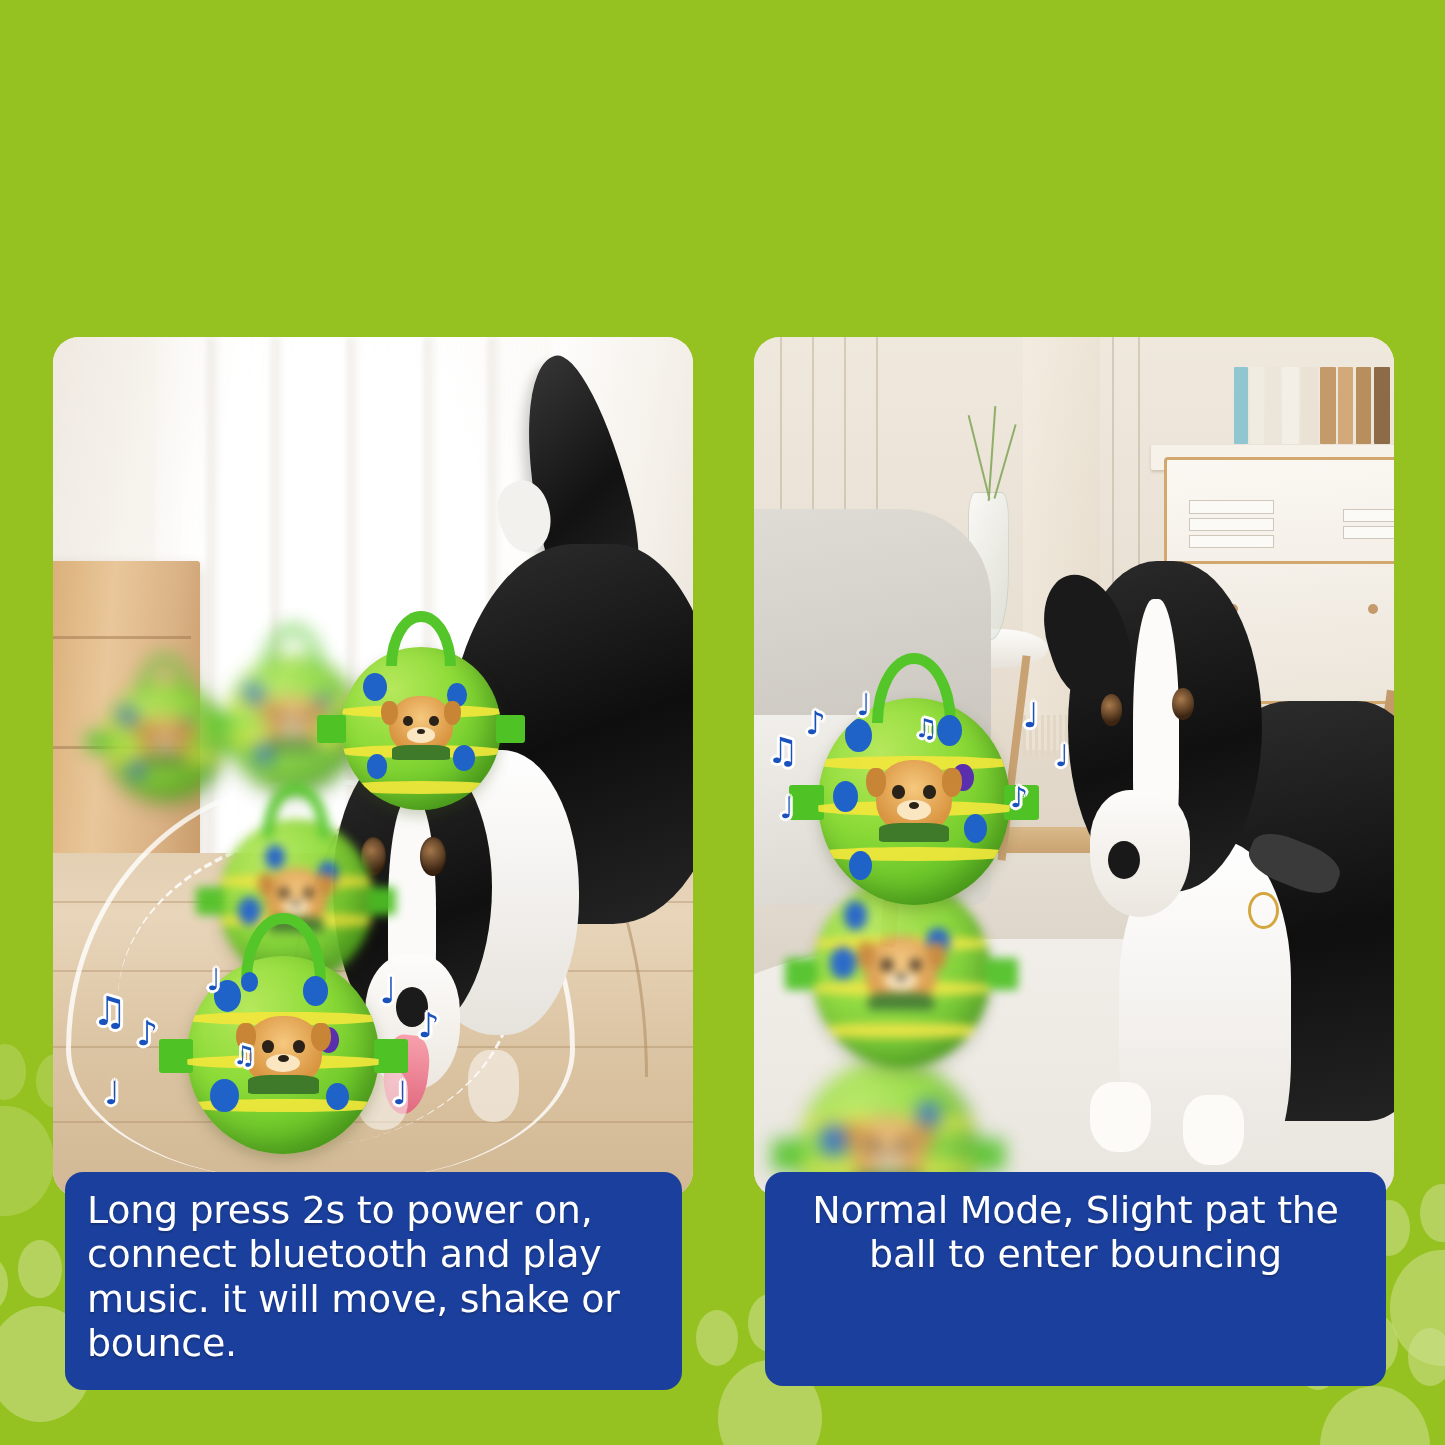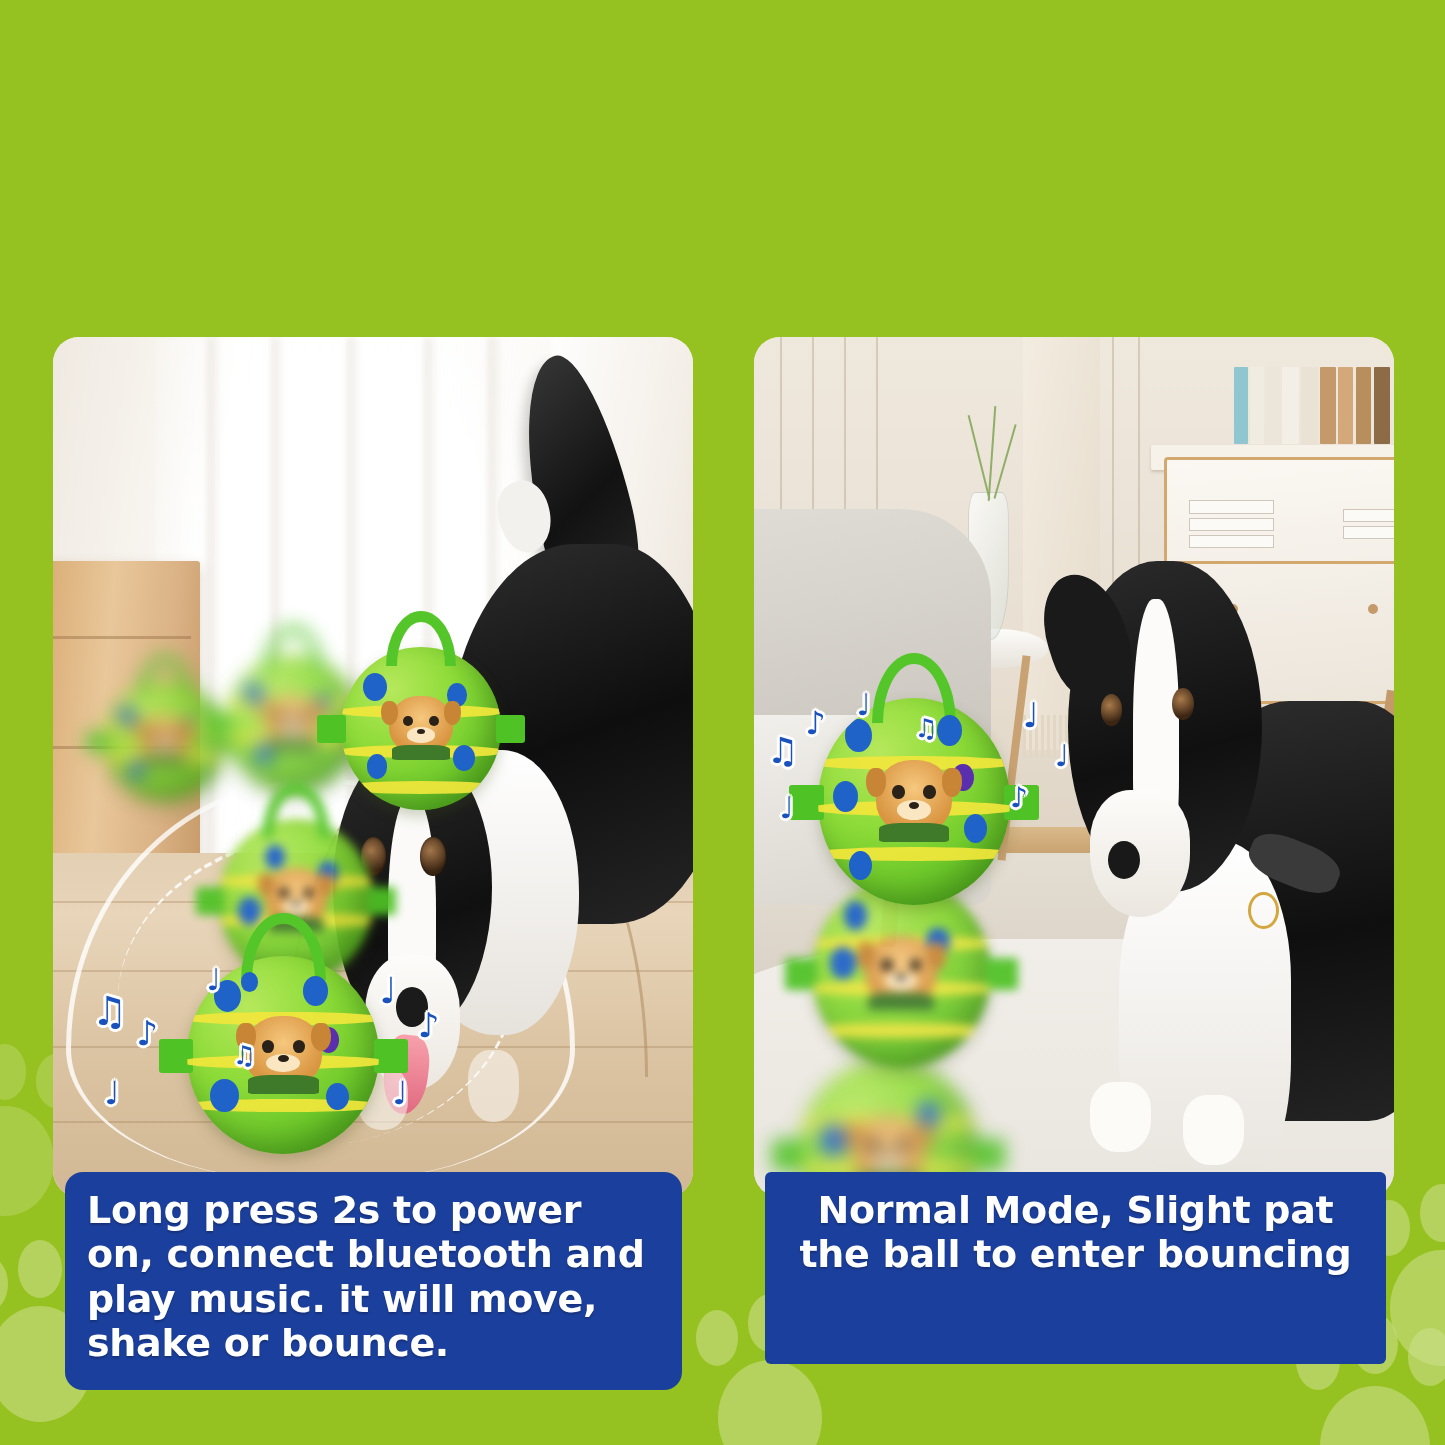--- a/index.html
+++ b/index.html
@@ -461,25 +461,25 @@
   
   .caption {
     position: absolute;
     background: #1b3f9c;
     border-radius: 18px;
     color: #ffffff;
     box-sizing: border-box;
     padding: 16px 22px 20px 22px;
   }
   .caption.left  { left: 65px;  top: 1172px; width: 617px; height: 218px; }
-  .caption.right { left: 765px; top: 1172px; width: 621px; height: 192px; border-radius: 6px; }
+  .caption.right { left: 765px; top: 1172px; width: 621px; height: 214px; }
   .caption p {
     margin: 0;
     font-family: "DejaVu Sans", sans-serif;
-    font-weight: bold;
+    font-weight: normal;
     font-size: 38px;
     line-height: 1.17;
     letter-spacing: -0.3px;
     text-shadow: 0 2px 2px rgba(0,0,0,.22);
   }
   .caption.left p  { text-align: left; font-size: 38px; }
   .caption.right p { text-align: center; font-size: 38px; }
 </style>
 </head>
 <body>

